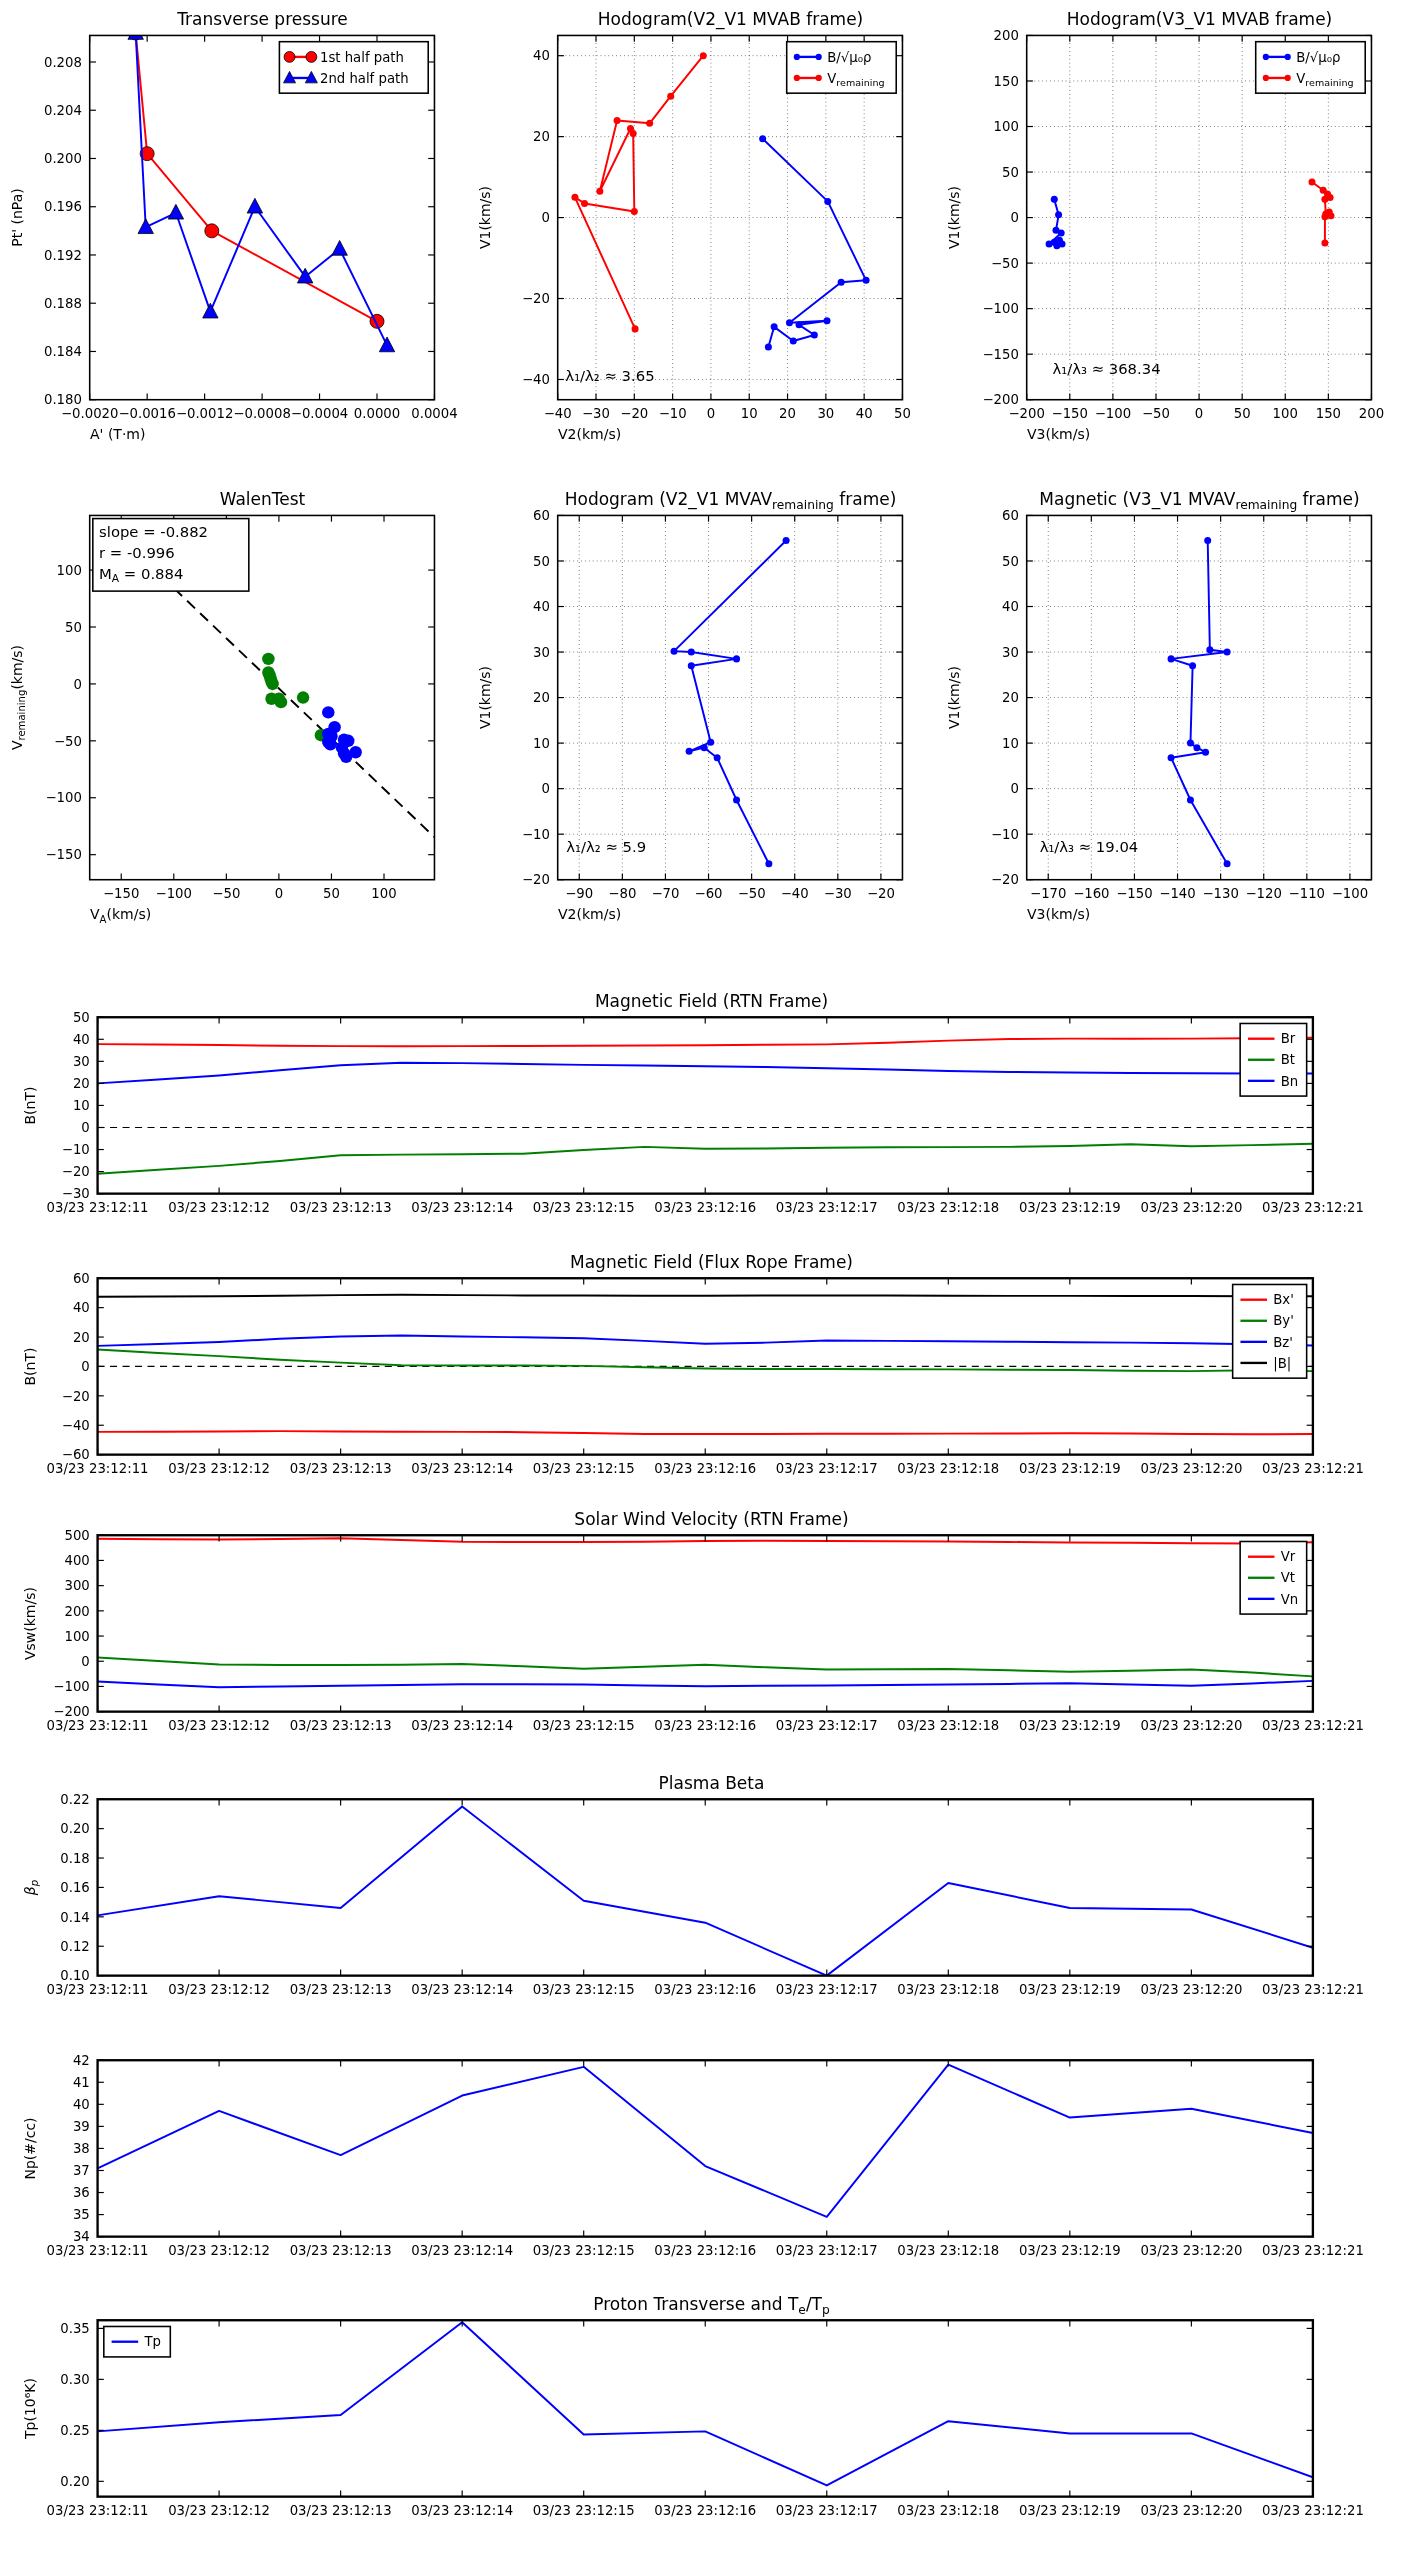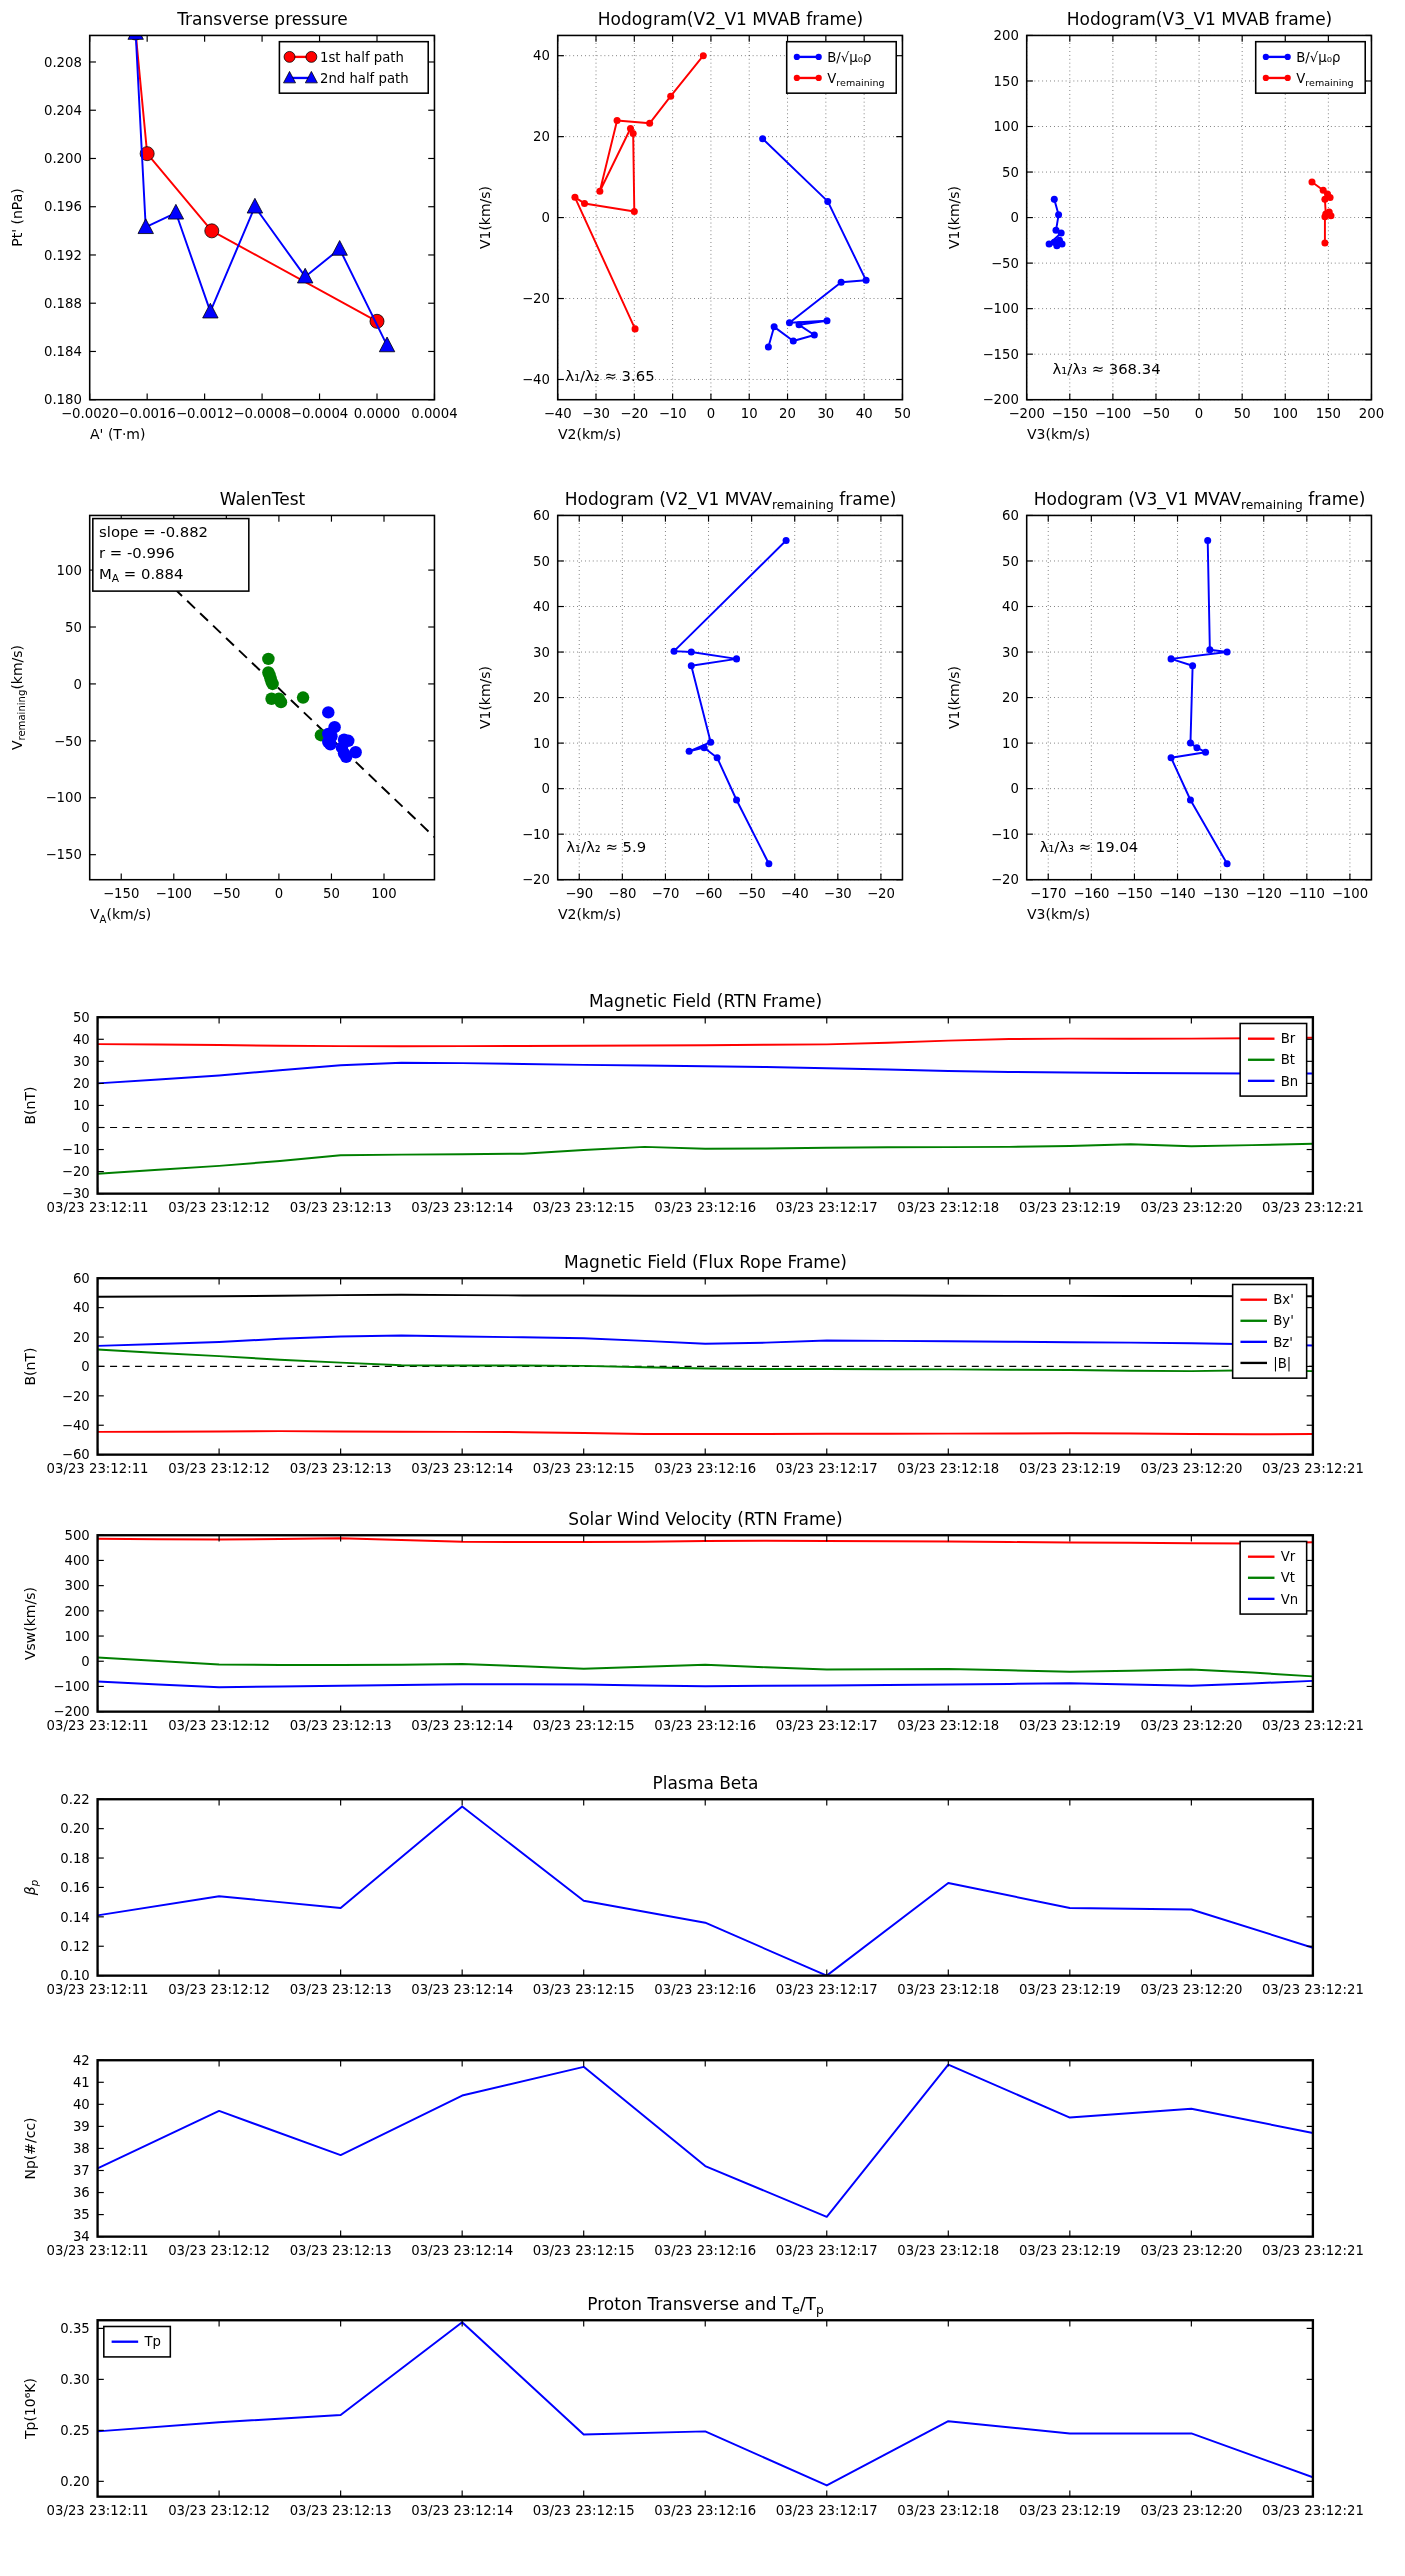--- a/index.html
+++ b/index.html
@@ -1,21 +1,21 @@
 <!DOCTYPE html>
 <html style="font-size:12.5px"><head>
 <meta charset="utf-8">
 <style>
   html,body{margin:0;padding:0;background:#ffffff;}
   body{font-family:"DejaVu Sans",sans-serif;color:#000;}
   #figure{position:relative;width:1405px;height:2576px;background:#fff;overflow:hidden;}
   .panel{position:absolute;padding-left:39px;}
   .ptitle{position:absolute;text-align:center;font-size:17px;color:#000;white-space:nowrap;}
   .square .ptitle{left:90px;width:345px;top:9.4px;}
-  .wide .ptitle{left:98px;width:1215px;top:12.5px;}
+  .wide .ptitle{left:104px;width:1215px;top:12.5px;}
   .pxlabel{position:absolute;text-align:left;font-size:14px;}
   .square .pxlabel{left:90px;width:345px;top:426px;}
   .pylabel{position:absolute;width:234px;height:17px;text-align:center;font-size:14px;
            transform:rotate(-90deg);}
   .square .pylabel{left:-100px;top:209px;}
   .wide .pylabel{left:-87px;top:119px;}
   .italic{font-style:italic;}
   .sub{font-size:72%;vertical-align:-0.35em;}
   svg.plot{position:absolute;left:0;top:0;}
   svg text{fill:#000;}
@@ -536,21 +536,21 @@
         <text x="105" y="284.5" text-anchor="end" font-size="17">20</text>
         <text x="105" y="226.125" text-anchor="end" font-size="17">30</text>
         <text x="105" y="167.75" text-anchor="end" font-size="17">40</text>
         <text x="105" y="109.375" text-anchor="end" font-size="17">50</text>
         <text x="105" y="51" text-anchor="end" font-size="17">60</text>
         <text x="126.05" y="476.975" font-size="19">λ₁/λ₂ ≈ 5.9</text>
       </svg>
   </div>
 
   <div class="panel square" style="left:937px;top:480px;width:468px;height:457px">
-    <div class="ptitle"><span>Hodogram (V3_V1 MVAV</span><span class="sub">remaining</span><span> frame)</span></div>
+    <div class="ptitle"><span>Magnetic (V3_V1 MVAV</span><span class="sub">remaining</span><span> frame)</span></div>
     <div class="pylabel">V1(km/s)</div>
     <div class="pxlabel">V3(km/s)</div>
     <svg class="plot" width="468" height="457" viewBox="0 0 600 585">
         <defs>
           <clipPath id="clip5">
             <rect x="115" y="45" width="442" height="467"></rect>
           </clipPath>
         </defs>
         <g>
           <line x1="142.625" y1="45" x2="142.625" y2="512" stroke="#000" stroke-width="1" stroke-dasharray="1,4" opacity="0.8"></line>

